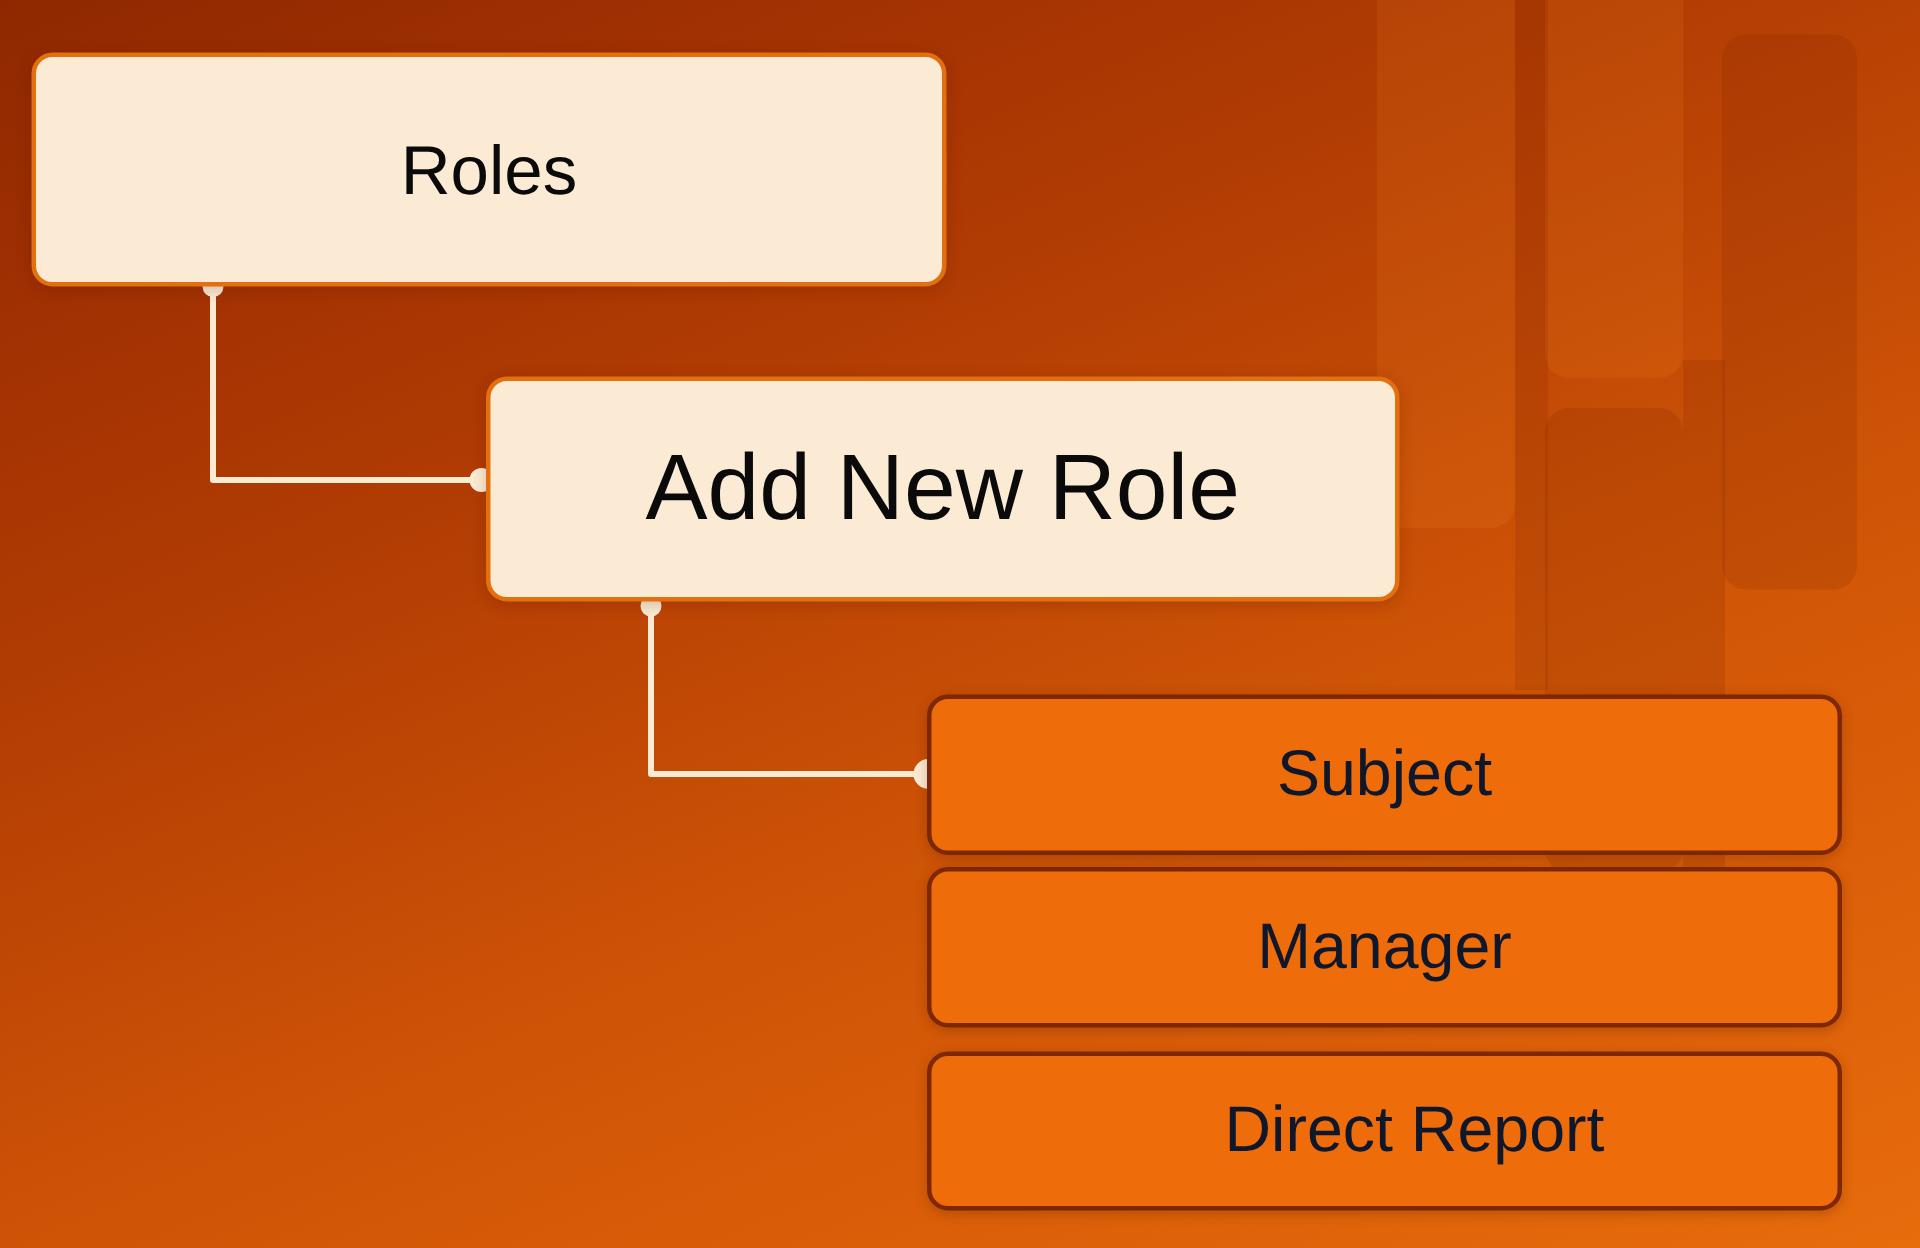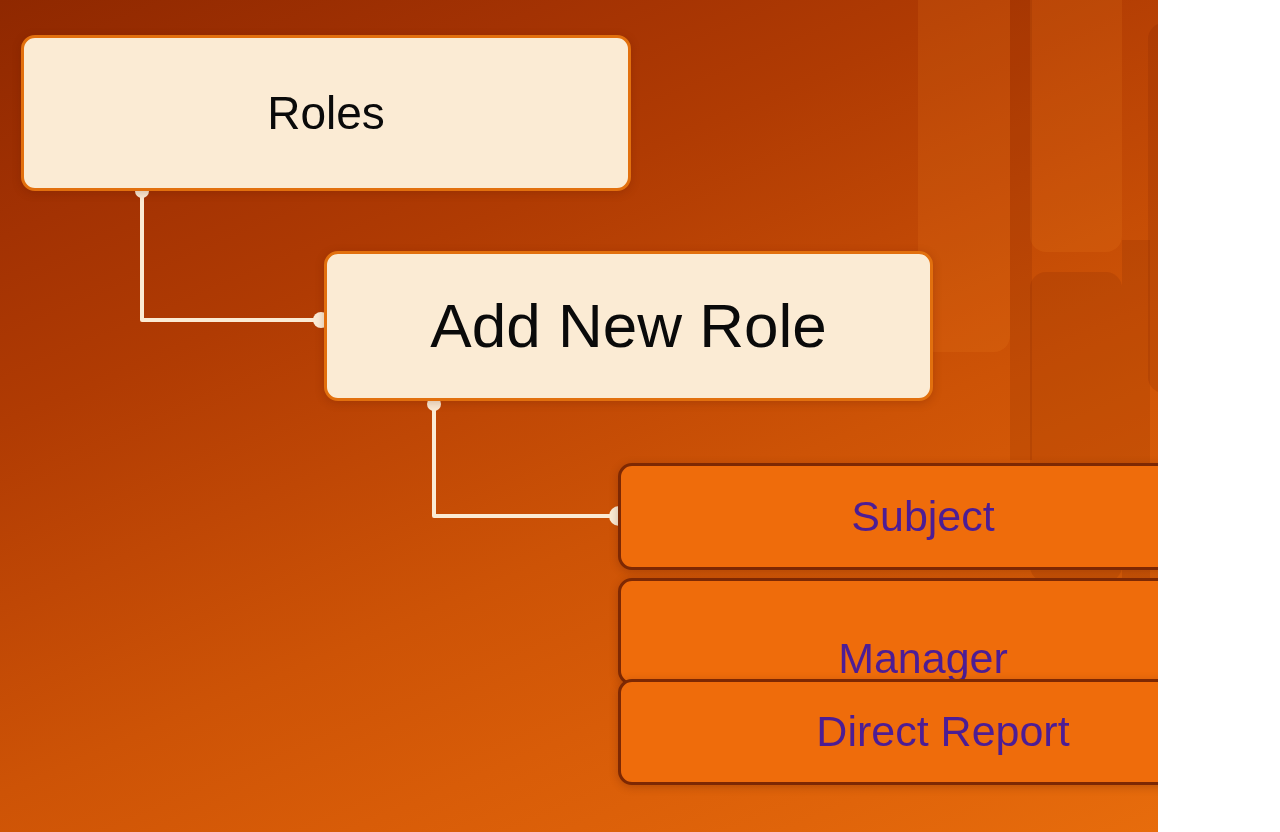--- a/index.html
+++ b/index.html
@@ -7,21 +7,21 @@
     margin: 0;
     padding: 0;
     width: 1280px;
     height: 832px;
     overflow: hidden;
     font-family: "Liberation Sans", sans-serif;
   }
 
   #canvas {
     position: relative;
-    width: 1158px;
+    width: 1280px;
     height: 832px;
     overflow: hidden;
     background:
       linear-gradient(157deg,
         #8f2800 0%,
         #a33203 18%,
         #b03b03 32%,
         #bf4705 46%,
         #cd5306 60%,
         #d85c08 74%,
@@ -78,21 +78,21 @@
     background: #fbebd4;
     border: 3px solid #e2700e;
     color: #0a0a0a;
     box-shadow: 0 2px 10px rgba(80, 20, 0, 0.22);
   }
 
   
   .node.leaf {
     background: #ef6c0b;
     border: 3px solid #7d2803;
-    color: #4c1d95;
+    color: #0f172a;
     box-shadow: 0 2px 8px rgba(70, 18, 0, 0.25);
   }
 
   #node-roles {
     left: 21px;  top: 35px;
     width: 610px; height: 156px;
   }
   #node-roles .node-label { font-size: 46px; }
 
   #node-add-new-role {
@@ -100,24 +100,24 @@
     width: 609px; height: 150px;
   }
   #node-add-new-role .node-label { font-size: 62px; }
 
   #node-subject {
     left: 618px; top: 463px;
     width: 610px; height: 107px;
   }
   #node-manager {
     left: 618px; top: 578px;
-    width: 610px; height: 107px; align-items: flex-end;
+    width: 610px; height: 107px;
   }
   #node-direct-report {
-    left: 618px; top: 679px;
+    left: 618px; top: 701px;
     width: 610px; height: 106px; padding-left: 40px;
   }
   #node-subject .node-label,
   #node-manager .node-label,
   #node-direct-report .node-label { font-size: 43px; }
 
 </style>
 </head>
 <body>
 

